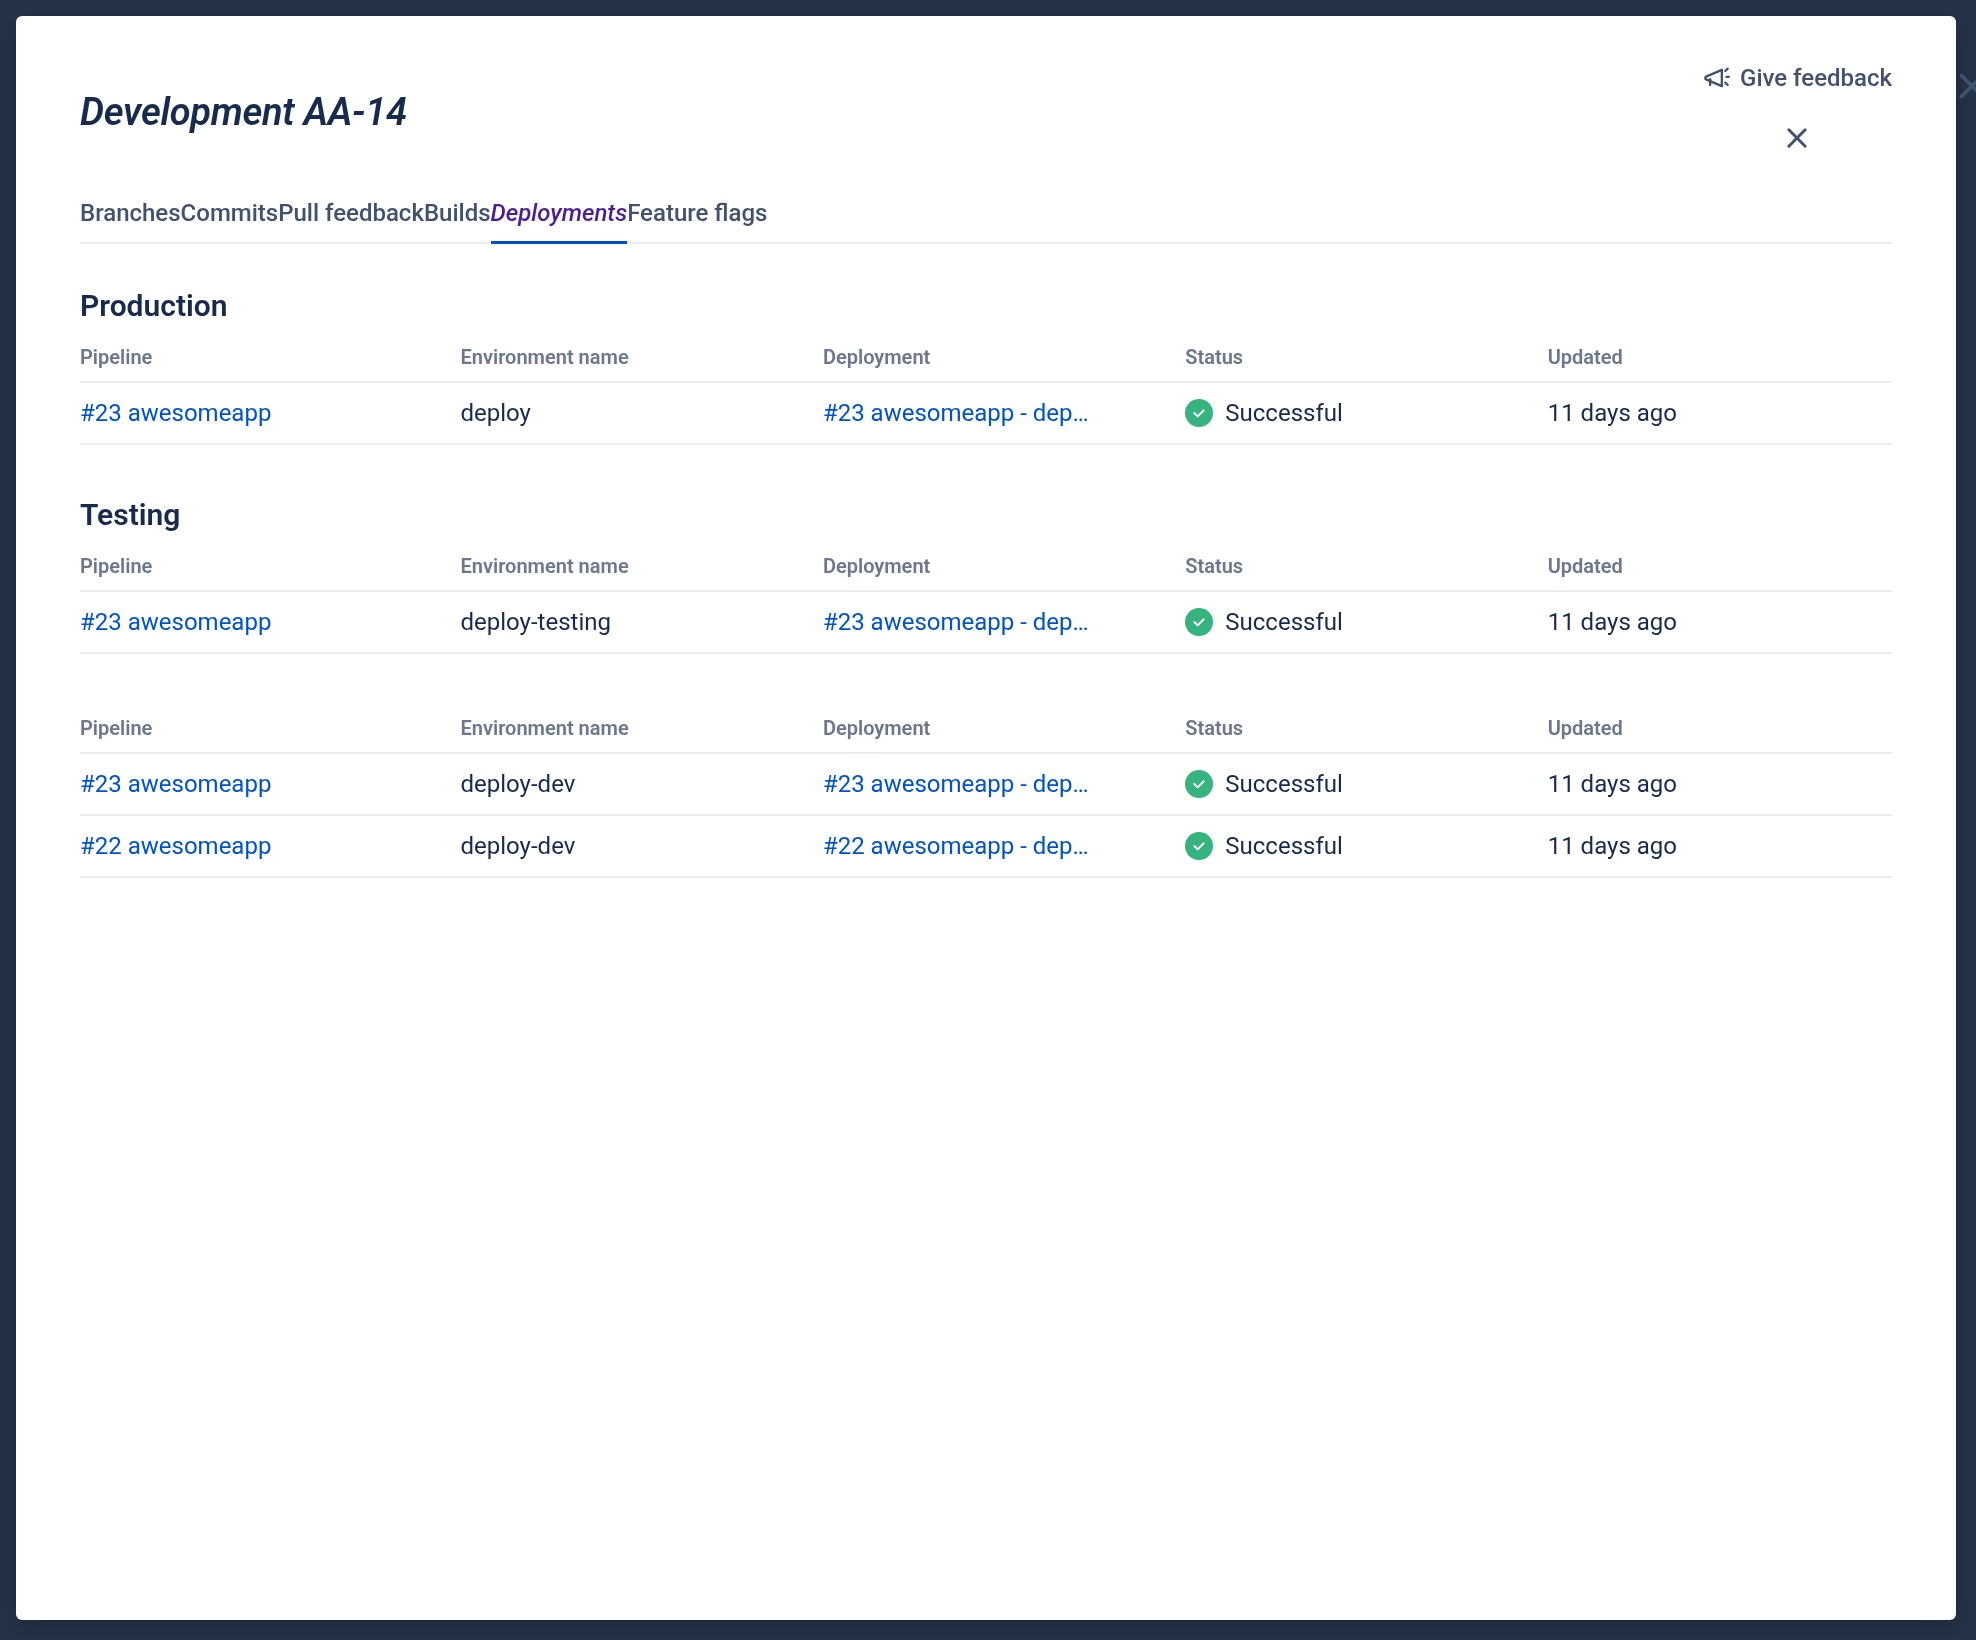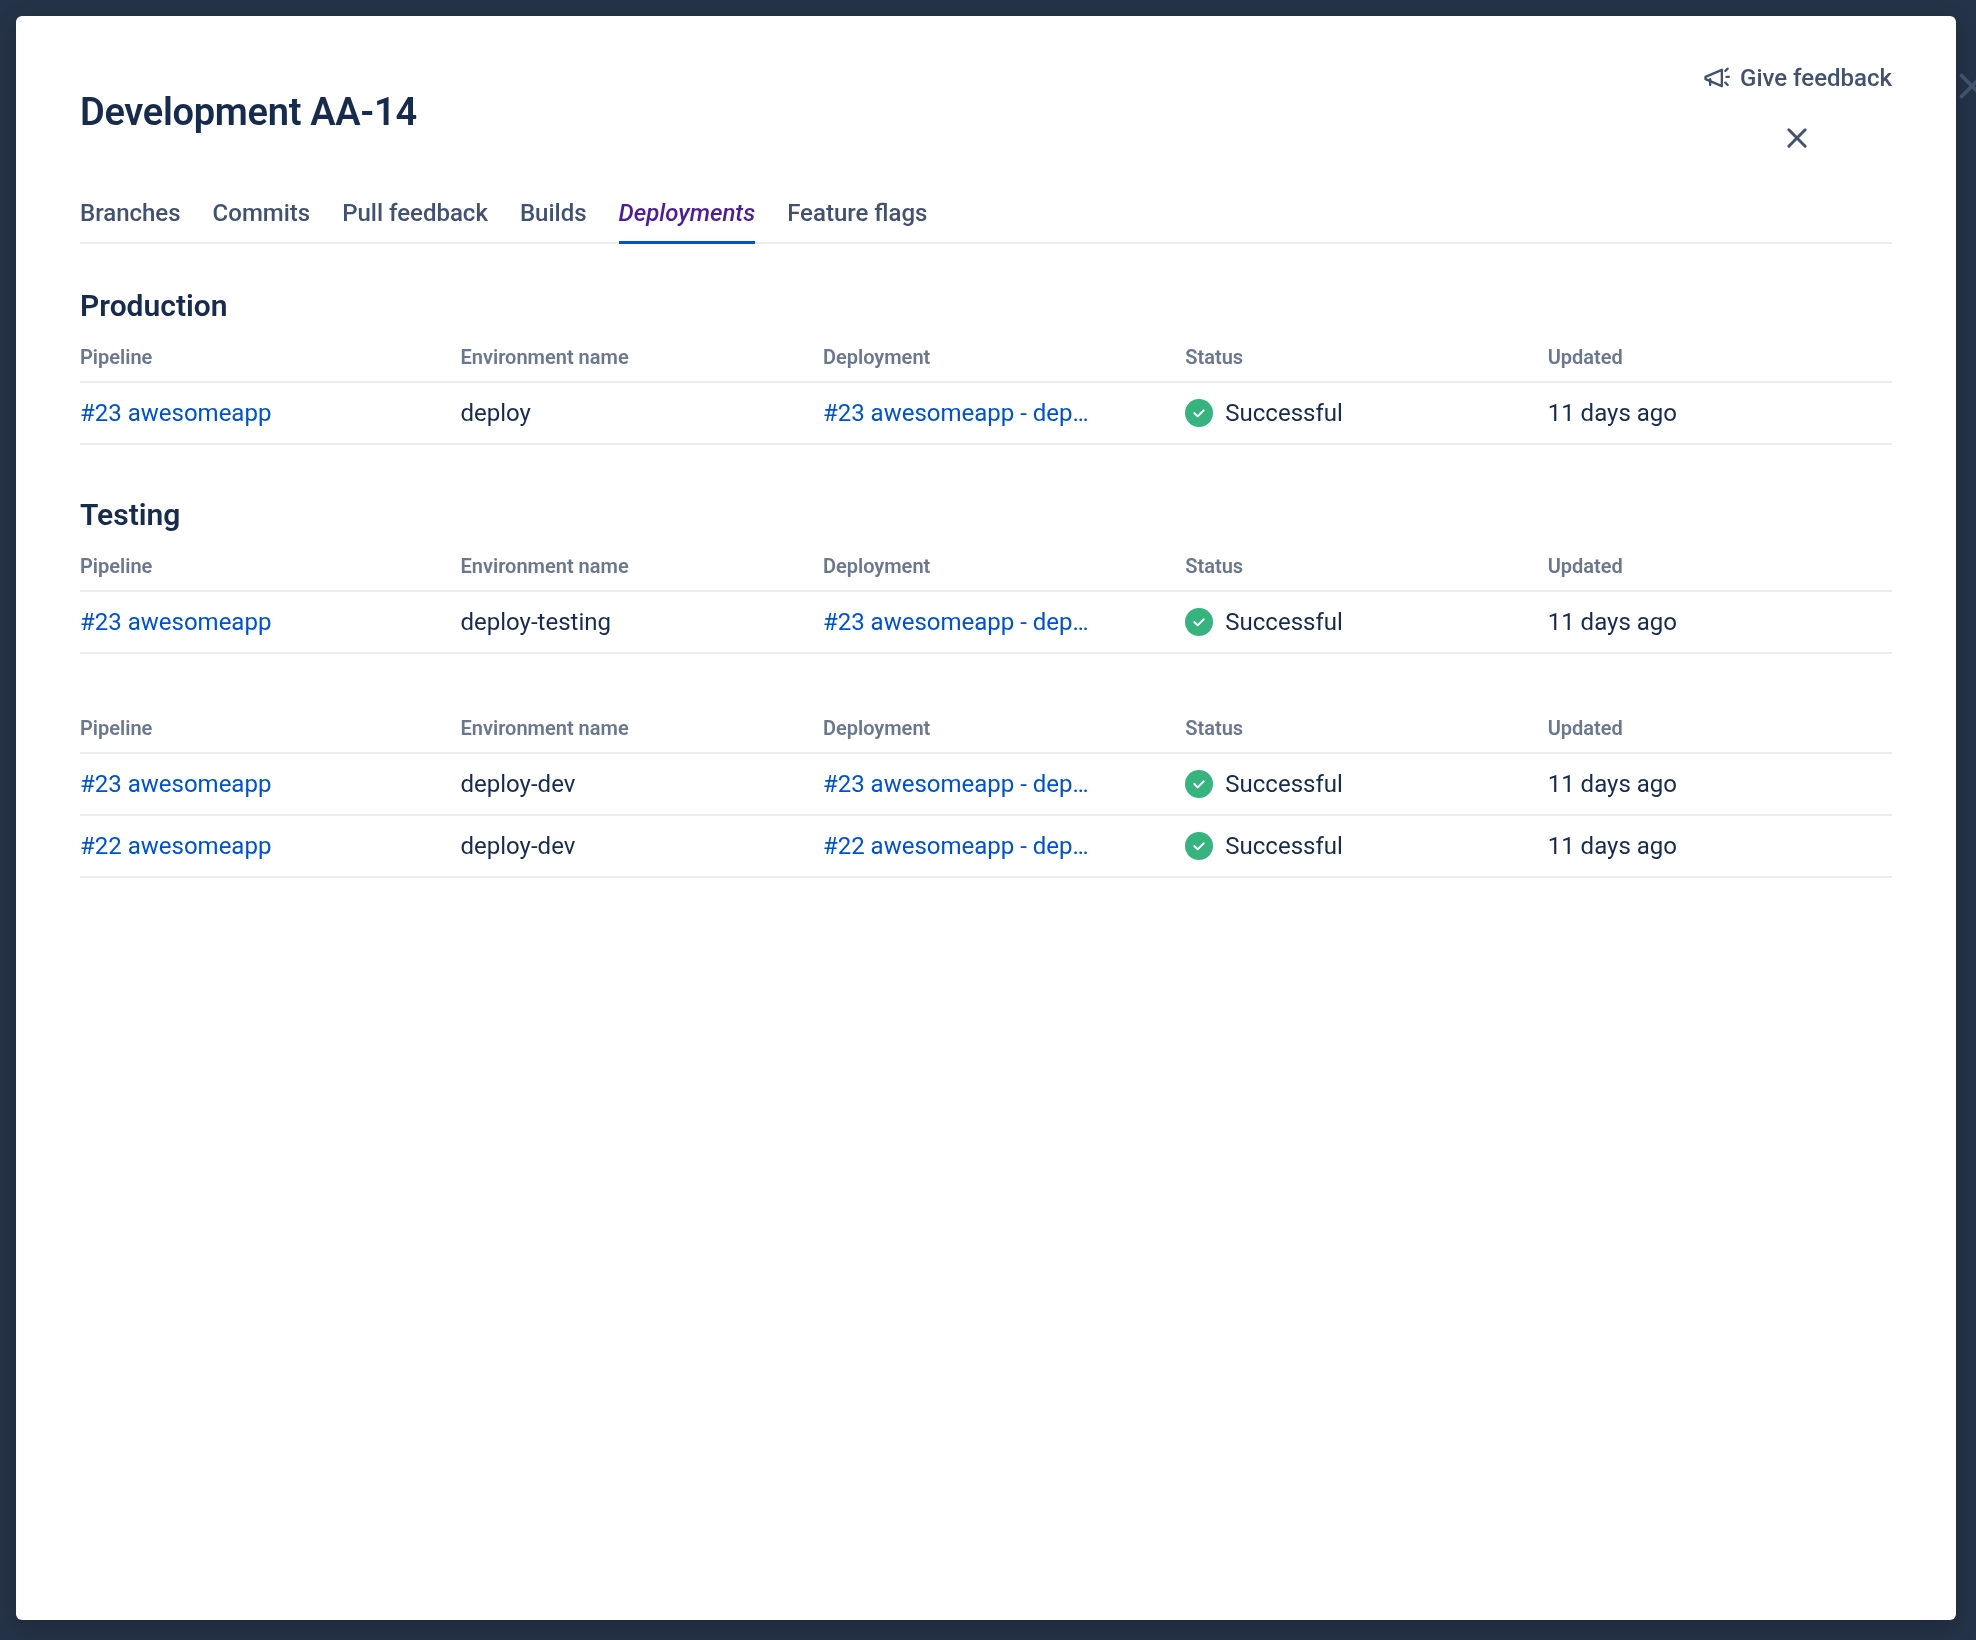--- a/index.html
+++ b/index.html
@@ -31,20 +31,21 @@
     display: flex;
     align-items: center;
     justify-content: space-between;
     margin-bottom: 40px;
   }
   .modal-title {
     font-size: 38px;
     font-weight: 600;
     color: #172B4D;
     letter-spacing: -0.3px;
+    font-style: italic;
   }
   .header-actions {
     display: flex;
     align-items: center;
     gap: 28px;
     flex-direction: column;
   }
   .feedback-link {
     display: inline-flex;
     align-items: center;
@@ -70,21 +71,20 @@
     top: 68px;
     right: -14px;
     color: #42526E;
     display: inline-flex;
     z-index: 1;
   }
   .backdrop-close svg { width: 36px; height: 36px; }
 
   .tabs {
     display: flex;
-    gap: 32px;
     border-bottom: 2px solid #EBECF0;
     margin-bottom: 44px;
   }
   .tab {
     font-size: 24px;
     font-weight: 500;
     color: #42526E;
     padding: 0 0 14px 0;
     cursor: pointer;
     border-bottom: 3px solid transparent;

